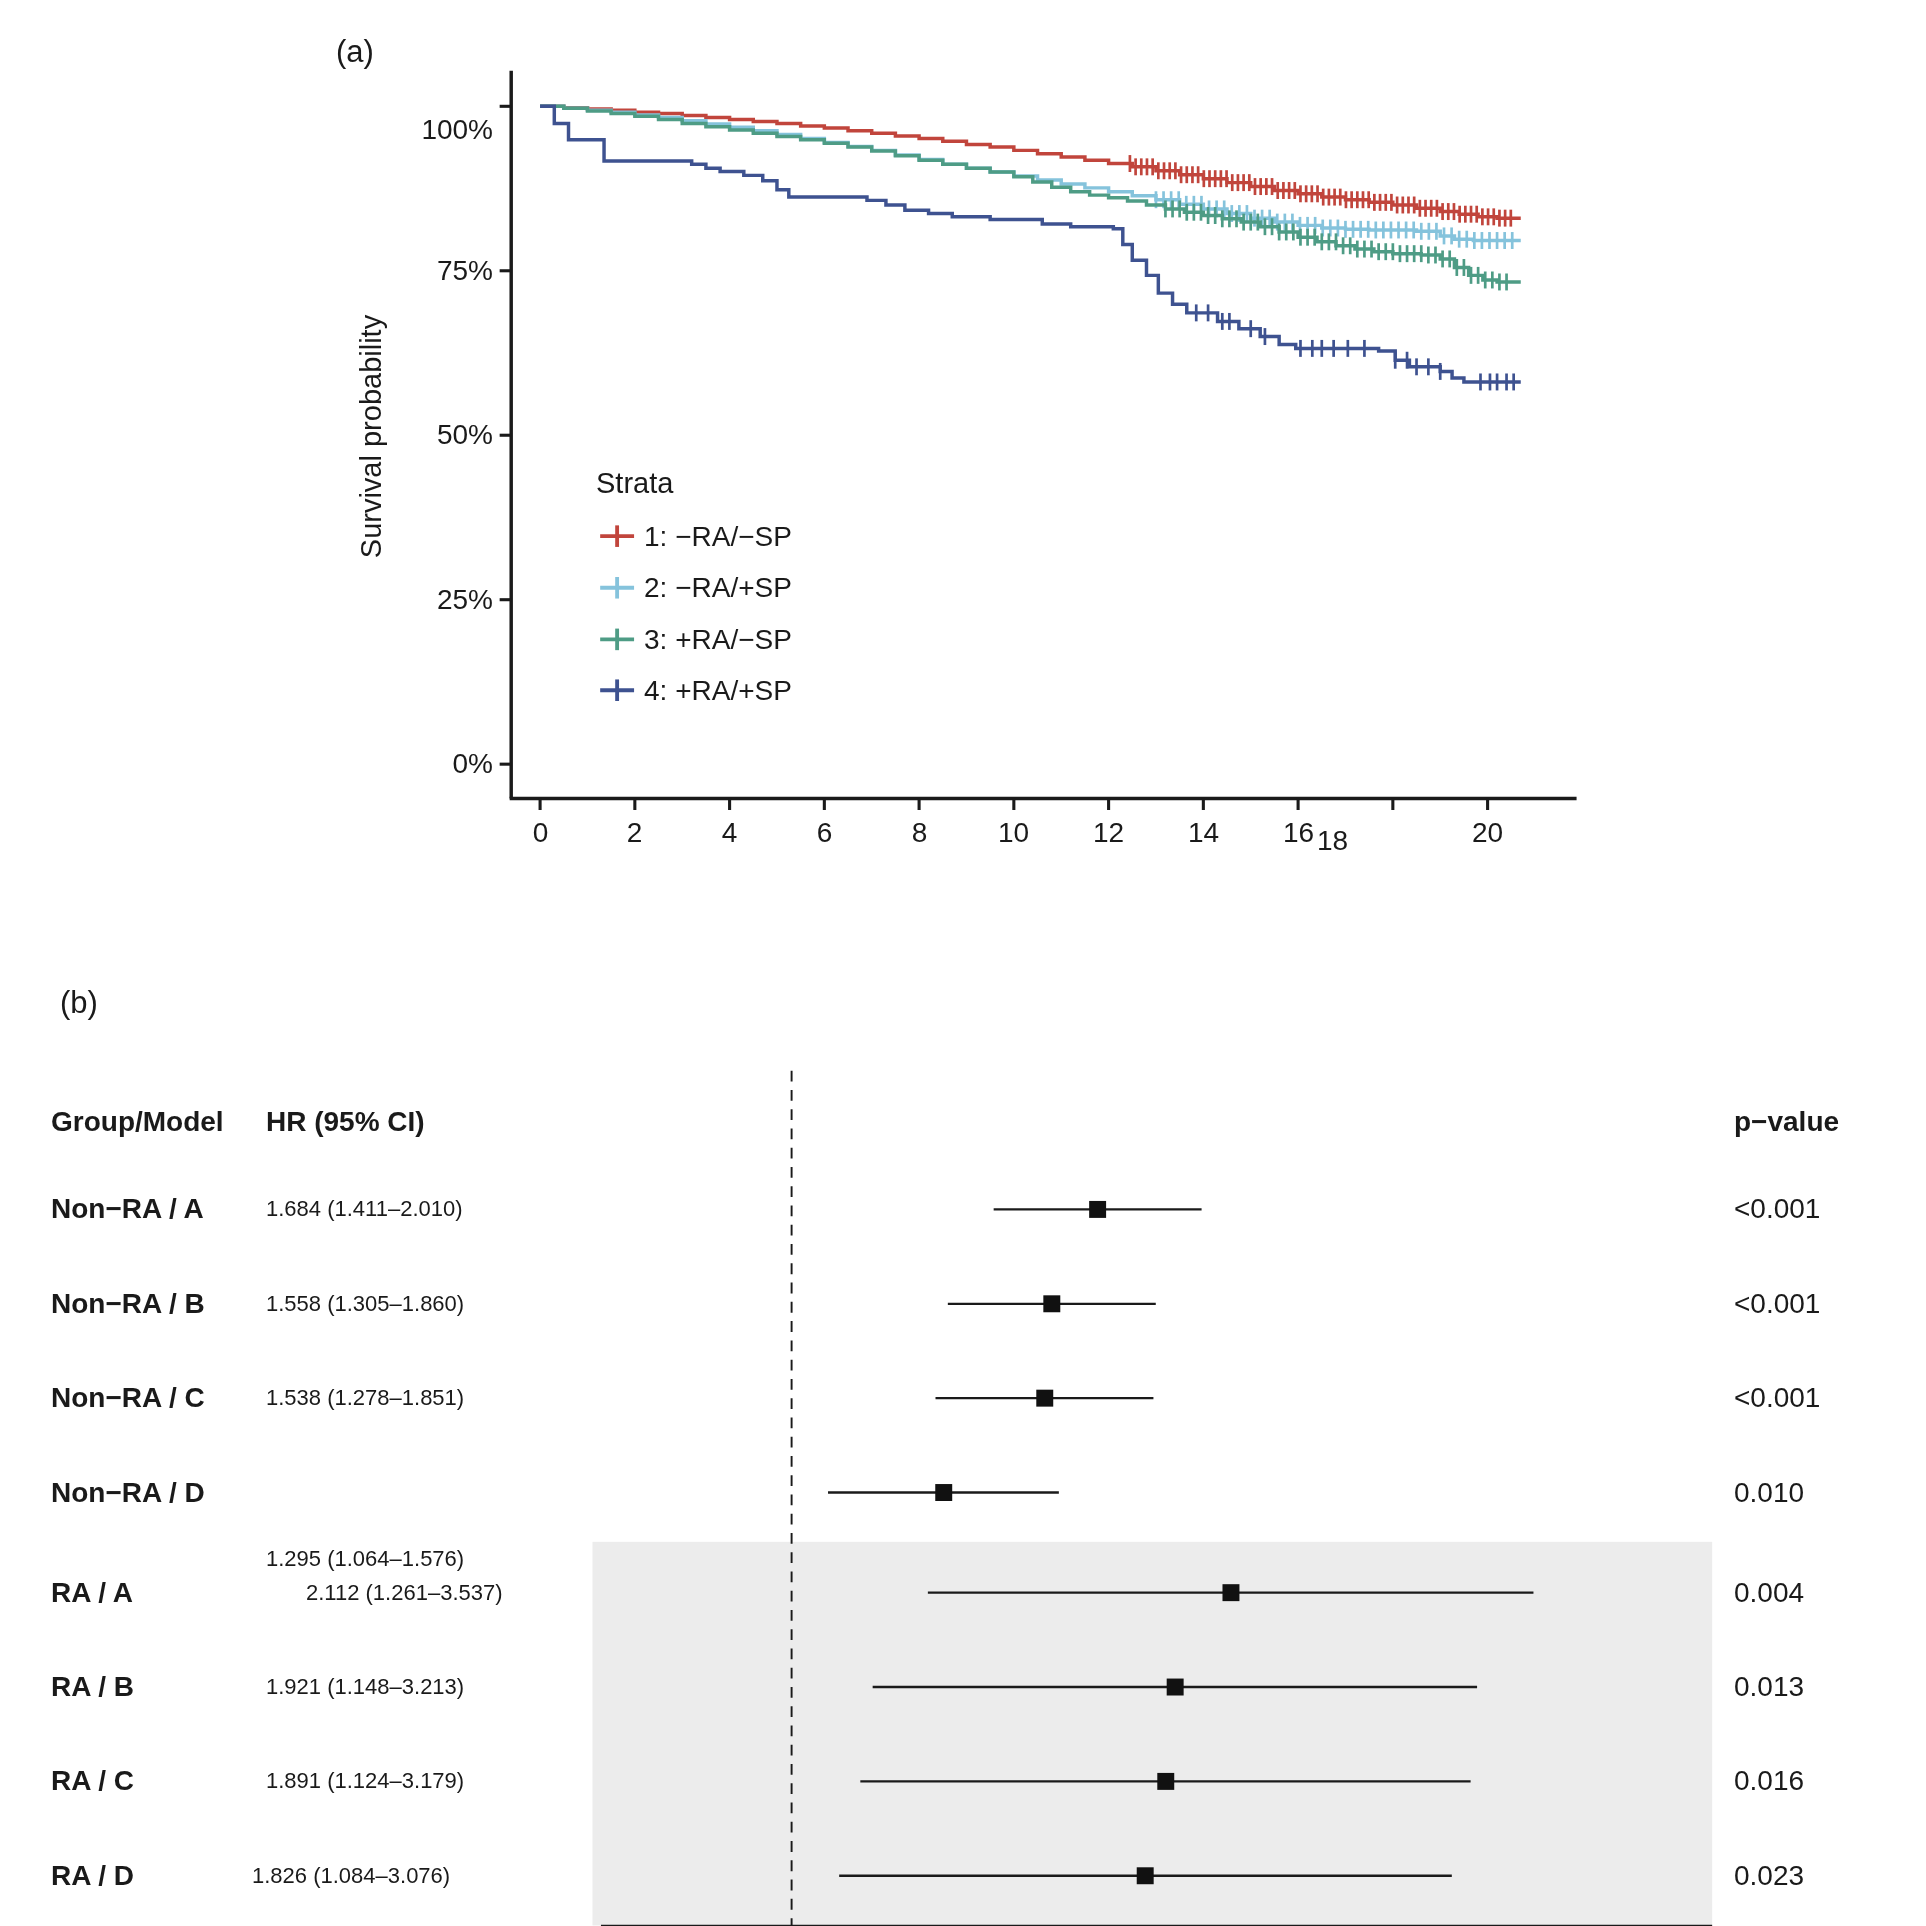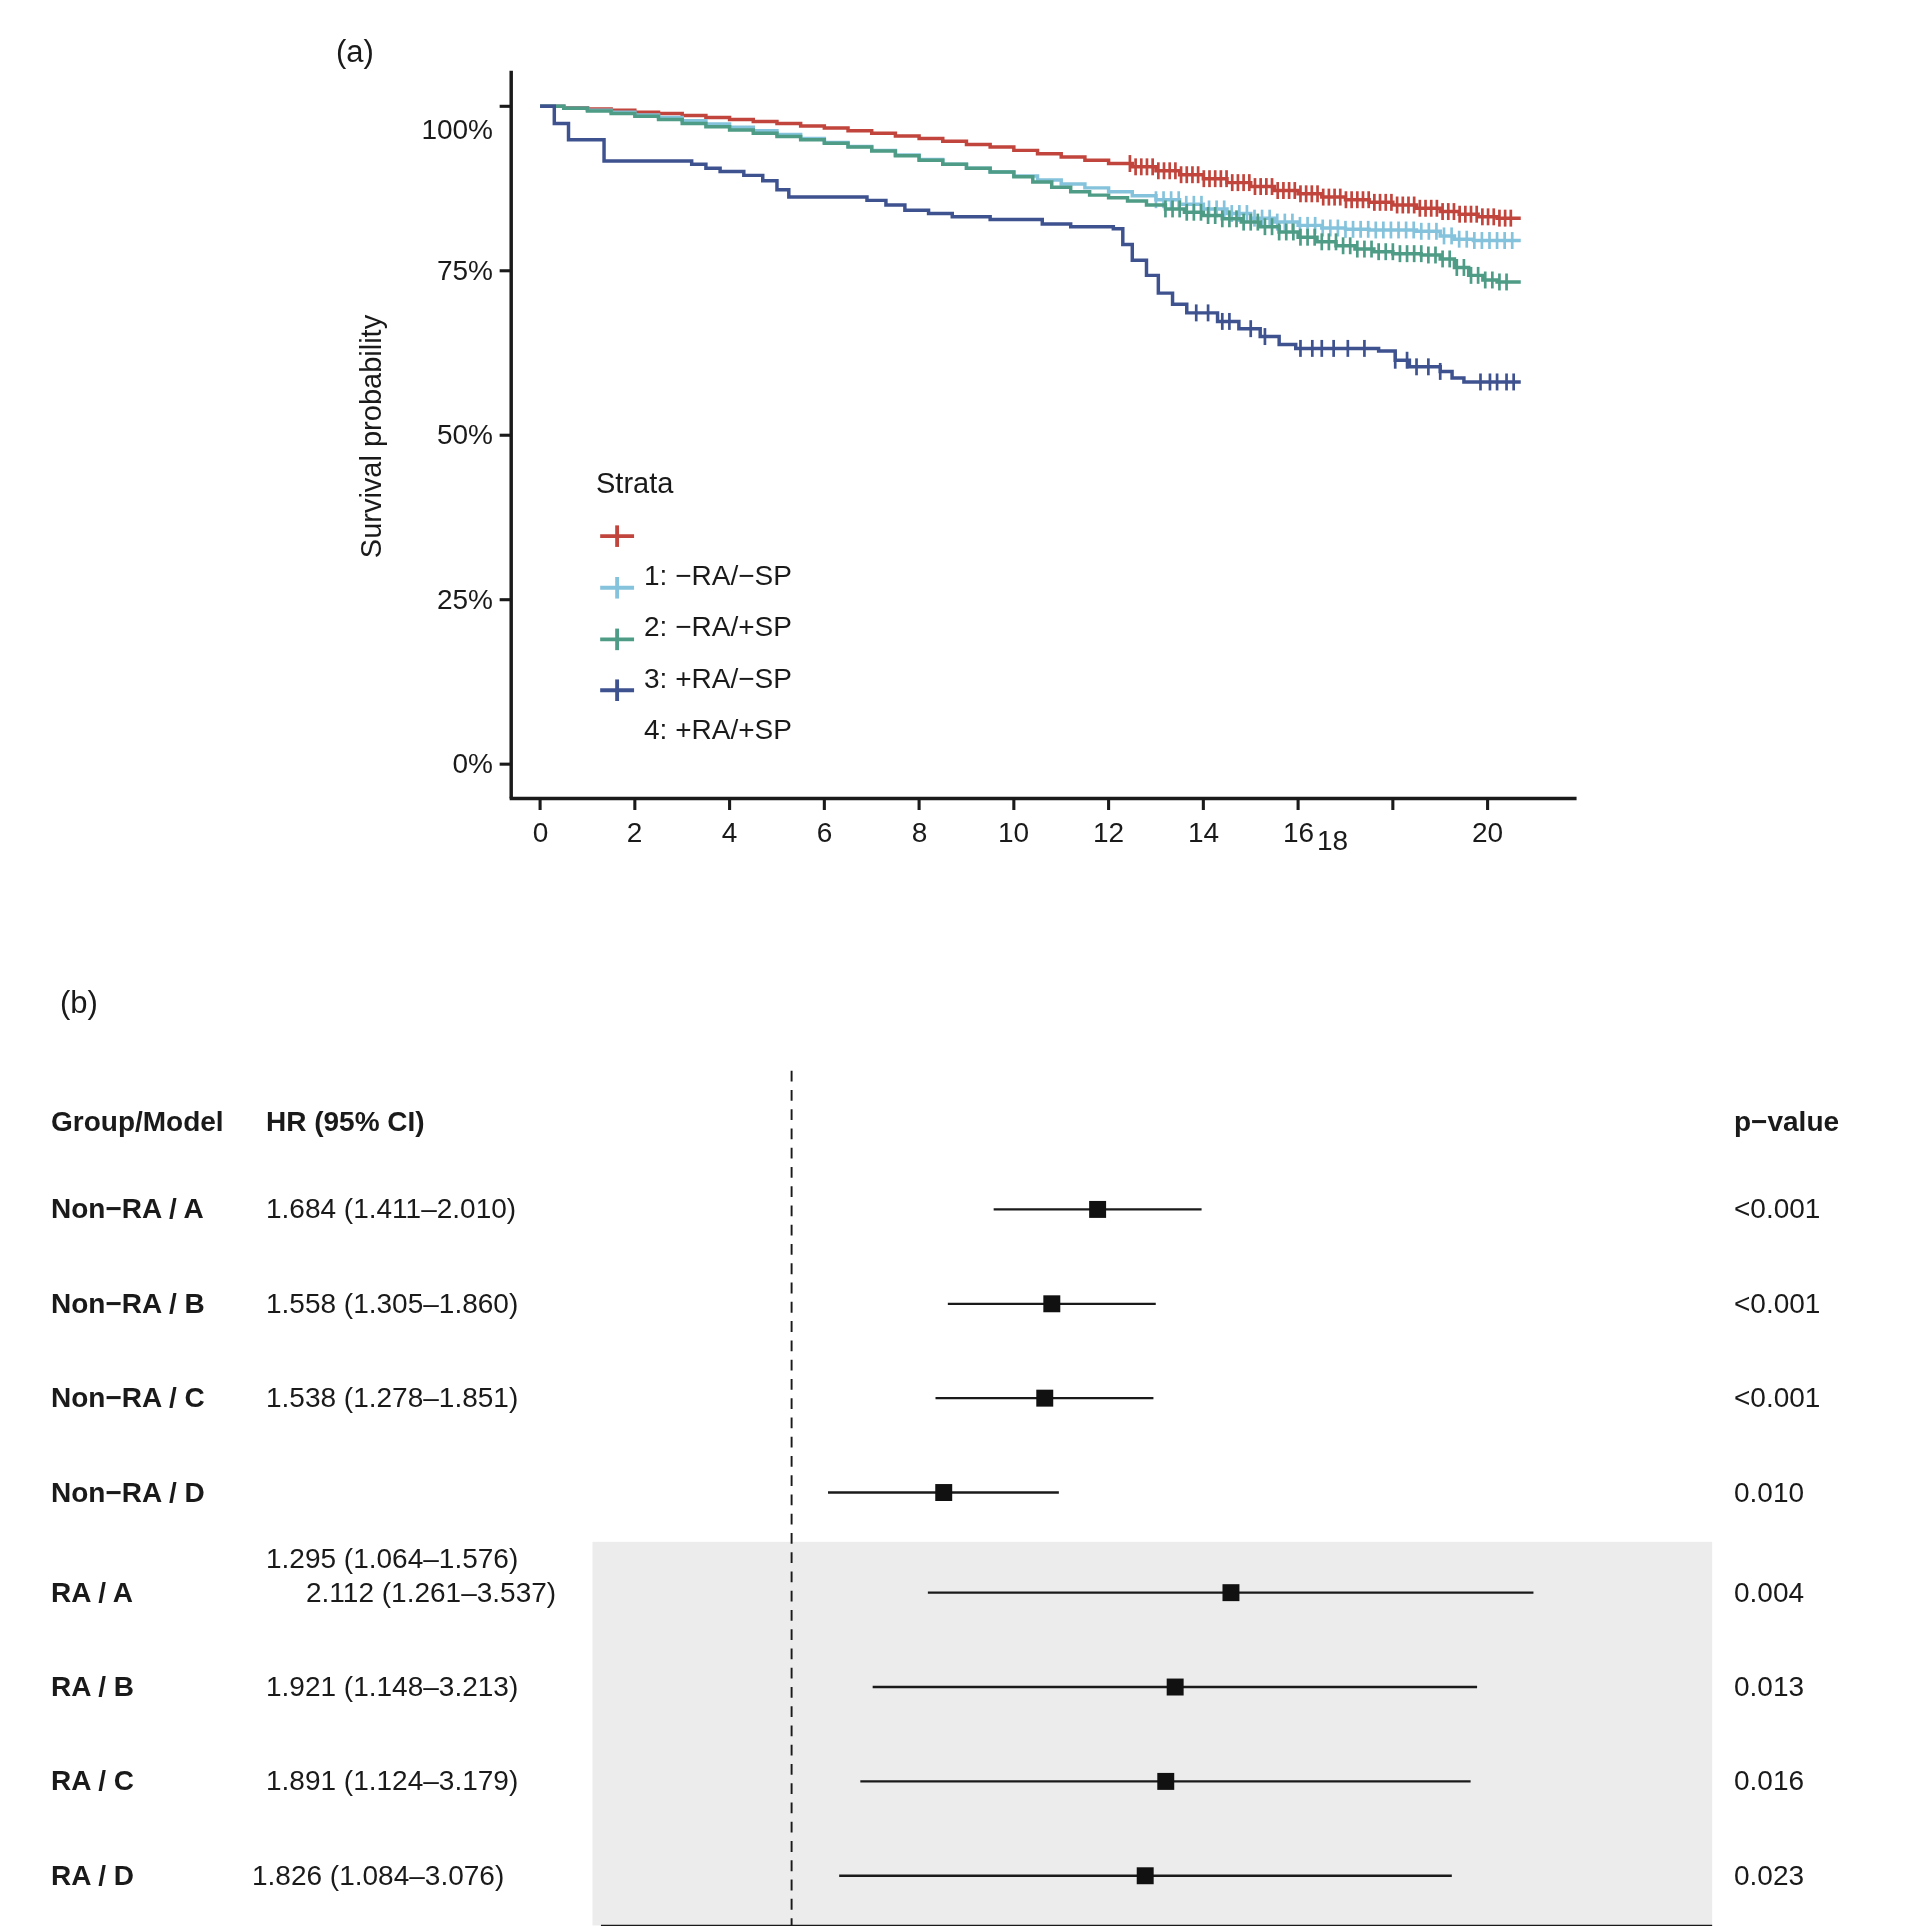--- a/index.html
+++ b/index.html
@@ -10,23 +10,23 @@
   #aTag{left:336px;top:34px;font-size:31px;}
   #bTag{left:60px;top:985px;font-size:31px;}
   #yTitle{left:180px;top:419px;width:385px;height:35px;font-size:29px;text-align:center;transform:rotate(-90deg);}
   #xTitle{left:729px;top:857px;width:616px;font-size:29px;text-align:center;}
   #legTitle{left:596px;top:467px;font-size:29px;}
   #hGroup{left:51px;top:1106px;font-size:28px;font-weight:bold;}
   #hHR{left:266px;top:1106px;font-size:28px;font-weight:bold;}
   #hP{left:1734px;top:1106px;font-size:28px;font-weight:bold;}
   .ytick{font-size:28px;line-height:32px;width:92px;text-align:right;}
   .xtick{font-size:28px;line-height:32px;width:77px;text-align:center;}
-  .legItem{font-size:28px;line-height:32px;margin-top:39px;}
+  .legItem{font-size:28px;line-height:32px;}
   .rowG{font-size:28px;line-height:32px;font-weight:bold;}
-  .rowHR{font-size:28px;line-height:32px;}
+  .rowHR{font-size:22px;line-height:32px;}
   .rowP{font-size:28px;line-height:32px;}
 </style>
 </head>
 <body>
 
 <div id="fig">
   <svg id="canvas" width="1926" height="2311" viewBox="0 0 5000 6000" xmlns="http://www.w3.org/2000/svg">
       <line x1="1327" y1="184" x2="1327" y2="2073" stroke="#1a1a1a" stroke-width="9"></line>
       <line x1="1323" y1="2073" x2="4093" y2="2073" stroke="#1a1a1a" stroke-width="9"></line>
       <line x1="1297" y1="276" x2="1327" y2="276" stroke="#1a1a1a" stroke-width="8"></line>

